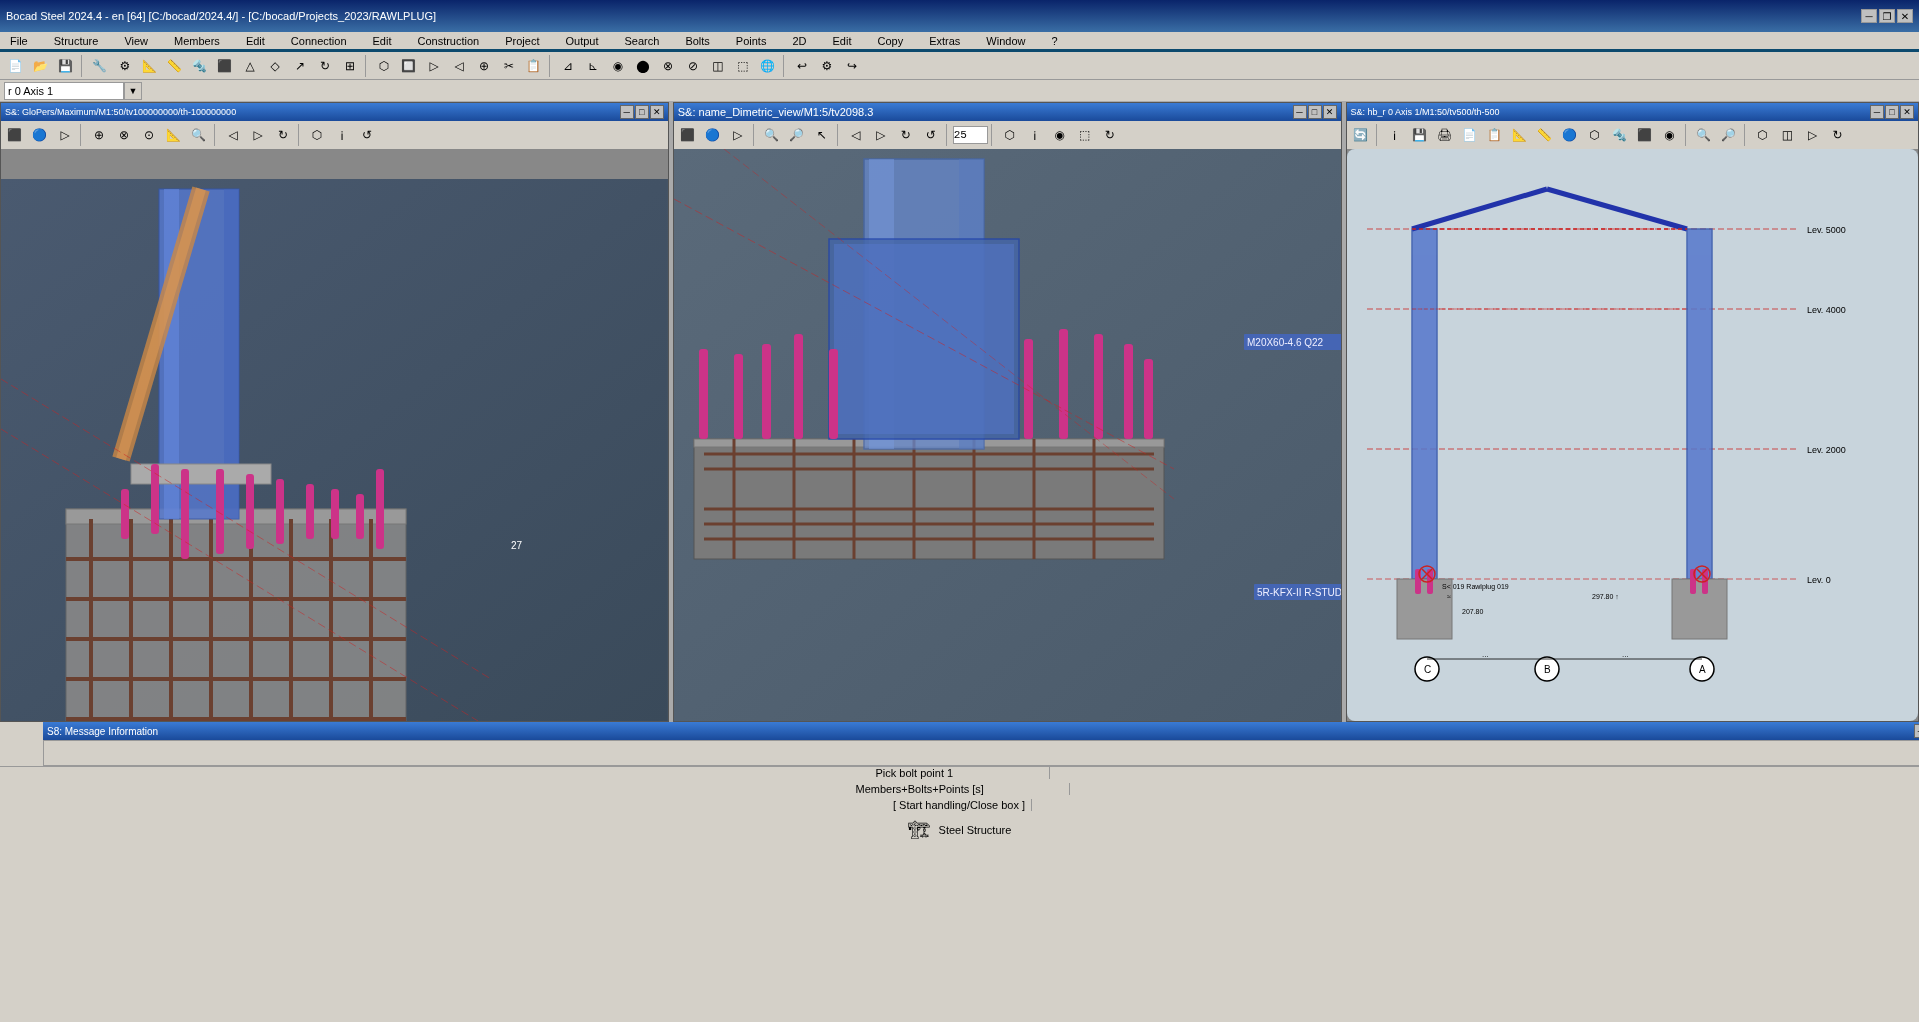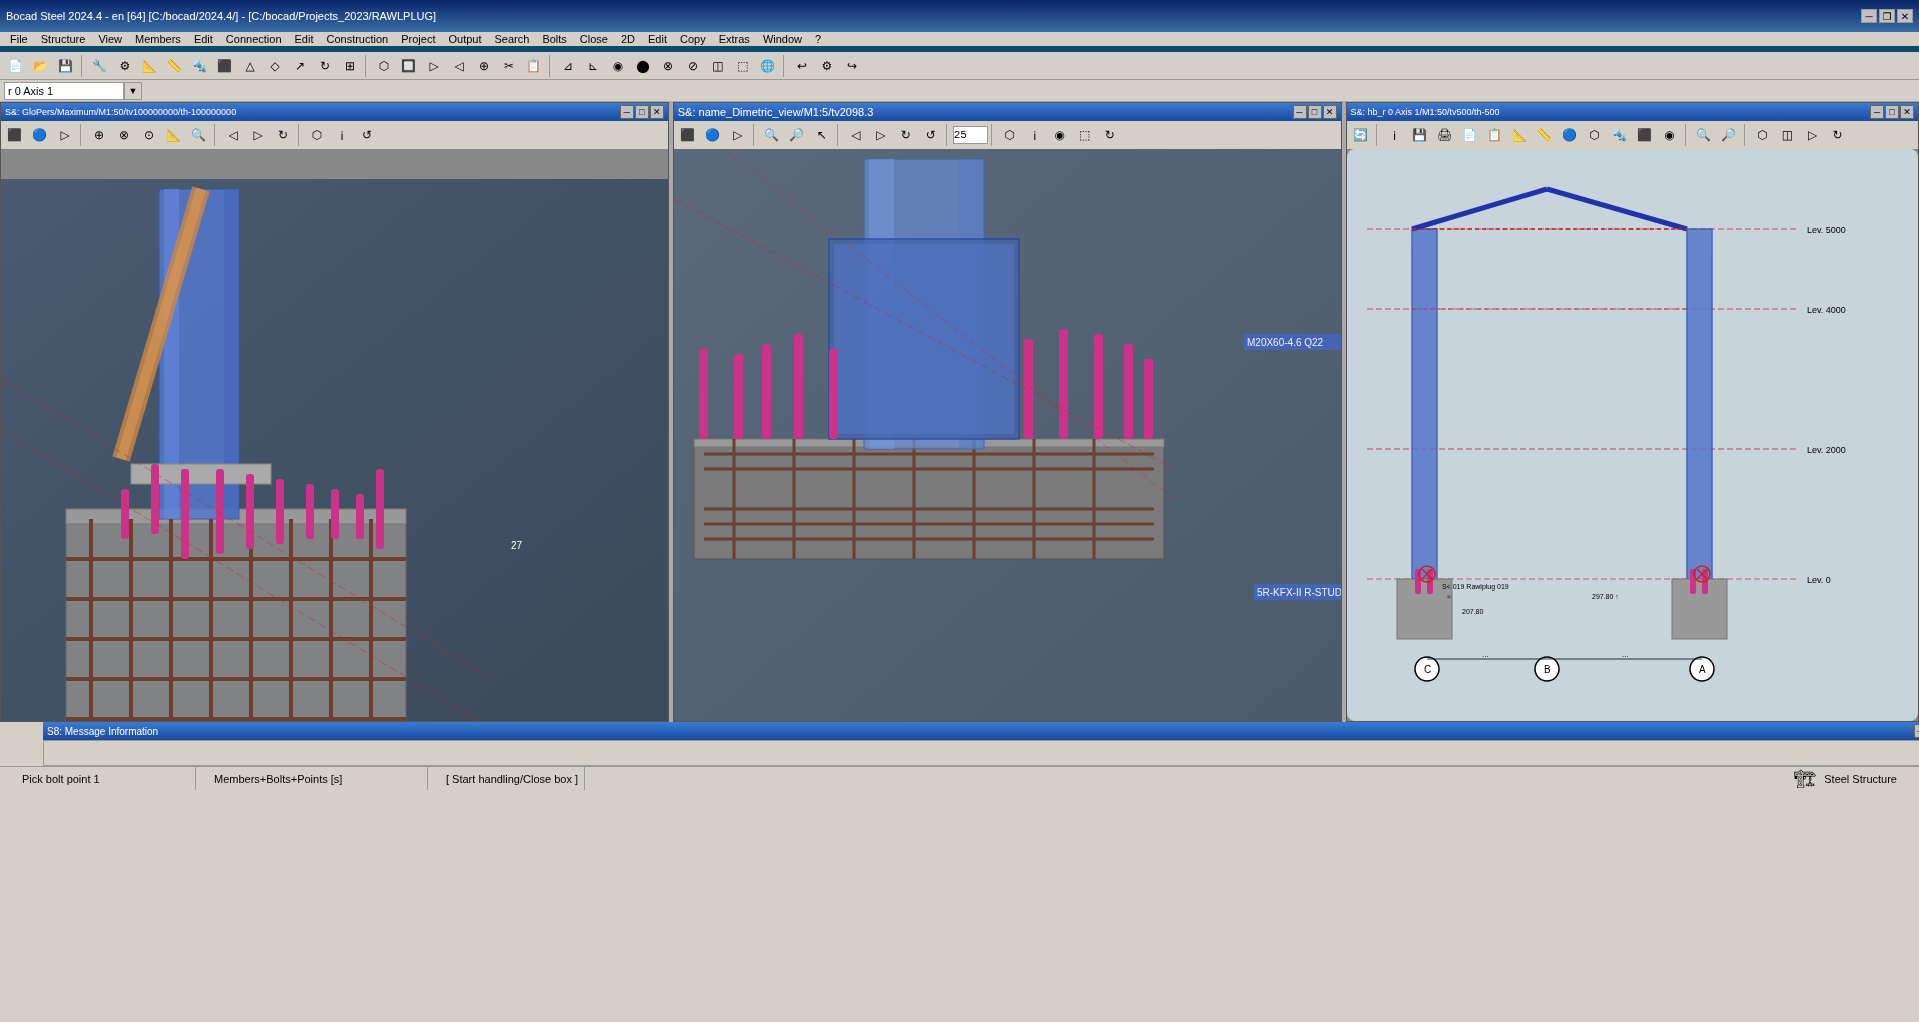--- a/index.html
+++ b/index.html
@@ -13,21 +13,21 @@
     }
     #title-bar-controls { display: flex; gap: 2px; }
     #title-bar-controls span {
       width: 16px; height: 14px; background: #c0c0c0; border: 1px solid #999;
       display: flex; align-items: center; justify-content: center; font-size: 10px; cursor: pointer; color: #000;
     }
 
     
     #menu-bar {
       width: 100%; height: 20px; background: #d4d0c8; display: flex; align-items: center;
-      padding: 0 4px; border-bottom: 6px solid #0c4a6e; gap: 1px;
+      padding: 0 4px; border-bottom: 3px solid #0c4a6e; gap: 14px;
     }
     .menu-item {
       padding: 2px 6px; font-size: 11px; cursor: pointer; height: 18px; display: flex; align-items: center;
     }
 
     
     .toolbar-row {
       width: 100%; height: 28px; background: #d4d0c8; display: flex; align-items: center;
       padding: 2px 4px; border-bottom: 1px solid #999; gap: 1px; flex-wrap: nowrap;
     }
@@ -77,22 +77,22 @@
     
     #vp-left .viewport-canvas { background: #4a5a6a; margin-top: 30px; }
     
     #vp-center .viewport-canvas { background: #5a6a7a; }
     
     #vp-right .viewport-canvas { background: #7a8a9a; border-radius: 8px; }
 
     
     #status-bar {
       width: 100%; height: 24px; background: #d4d0c8; border-top: 1px solid #999;
-      display: flex; align-items: center; padding: 0 16px; gap: 12px; font-size: 11px;
-      position: absolute; bottom: 0; left: 0;
+      display: flex; align-items: center; padding: 0 8px; gap: 4px; font-size: 11px;
+      position: absolute; bottom: 0; left: 0; flex-direction: column;
     }
     .status-section { padding: 0 6px; border-right: 1px solid #999; height: 100%; display: flex; align-items: center; }
 
     
     .cross-section-canvas {
       background: #c8d4dc; position: relative;
     }
     .msg-titlebar {
       height: 18px; background: linear-gradient(to bottom, #3a7bd5, #1a4a9a);
       display: flex; align-items: center; justify-content: space-between;
@@ -123,21 +123,21 @@
   <span class="menu-item">View</span>
   <span class="menu-item">Members</span>
   <span class="menu-item">Edit</span>
   <span class="menu-item">Connection</span>
   <span class="menu-item">Edit</span>
   <span class="menu-item">Construction</span>
   <span class="menu-item">Project</span>
   <span class="menu-item">Output</span>
   <span class="menu-item">Search</span>
   <span class="menu-item">Bolts</span>
-  <span class="menu-item">Close</span>
+  <span class="menu-item">Points</span>
   <span class="menu-item">2D</span>
   <span class="menu-item">Edit</span>
   <span class="menu-item">Copy</span>
   <span class="menu-item">Extras</span>
   <span class="menu-item">Window</span>
   <span class="menu-item">?</span>
 </div>
 
 <div class="toolbar-row">
   <button class="tb-btn">📄</button>

